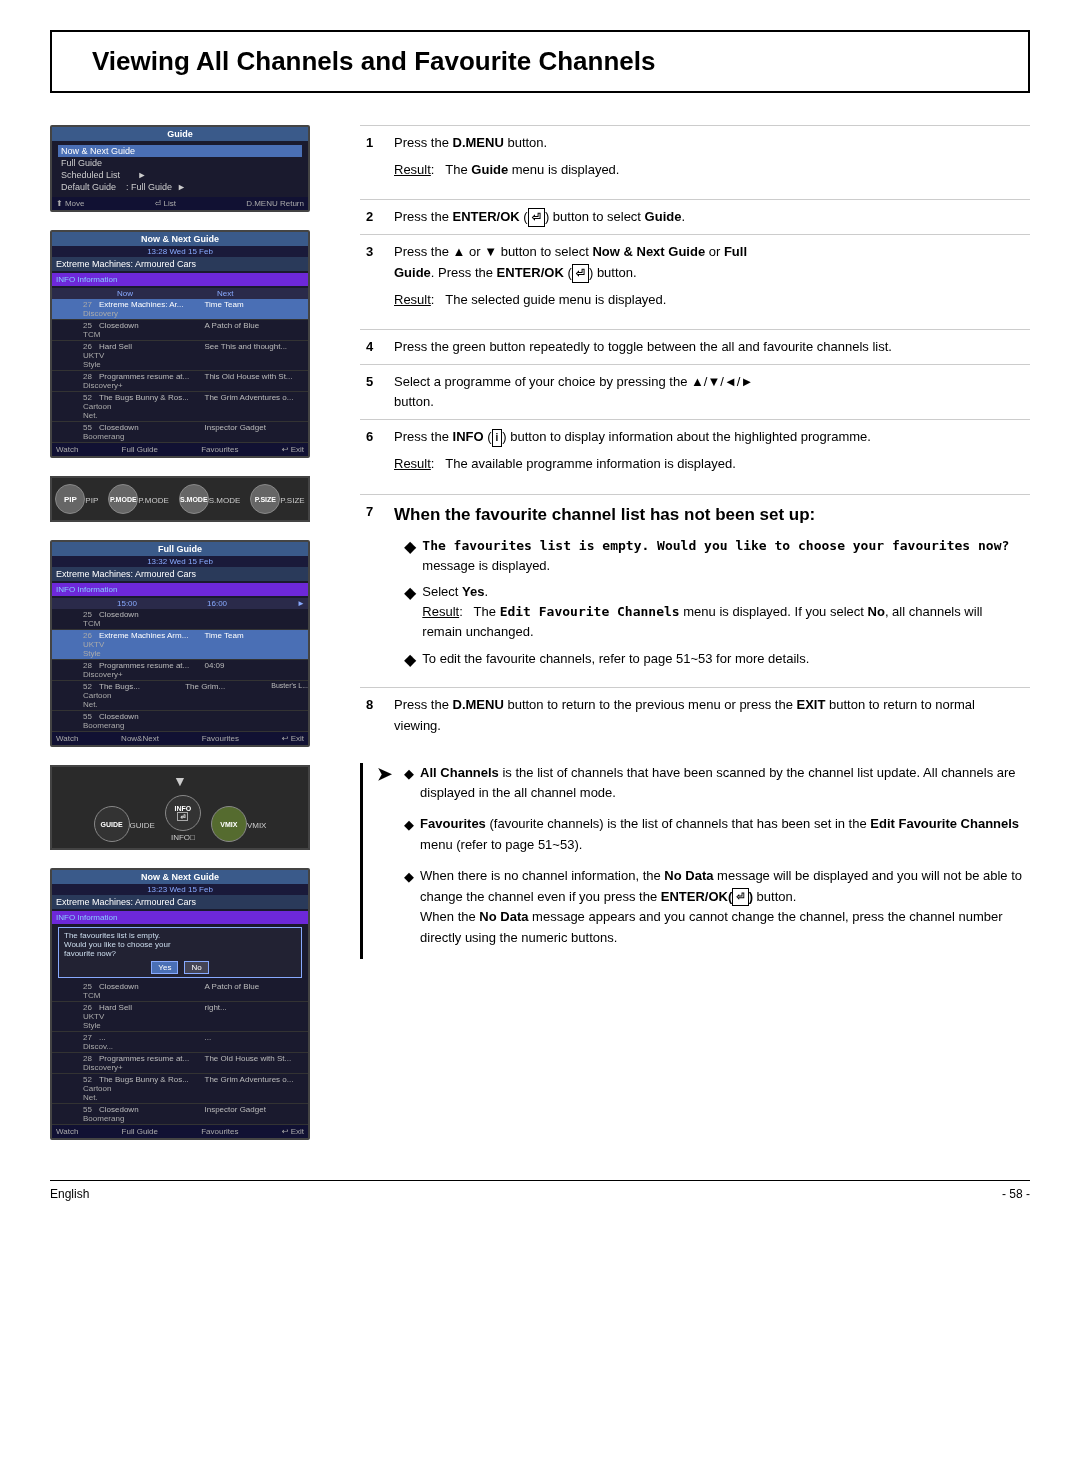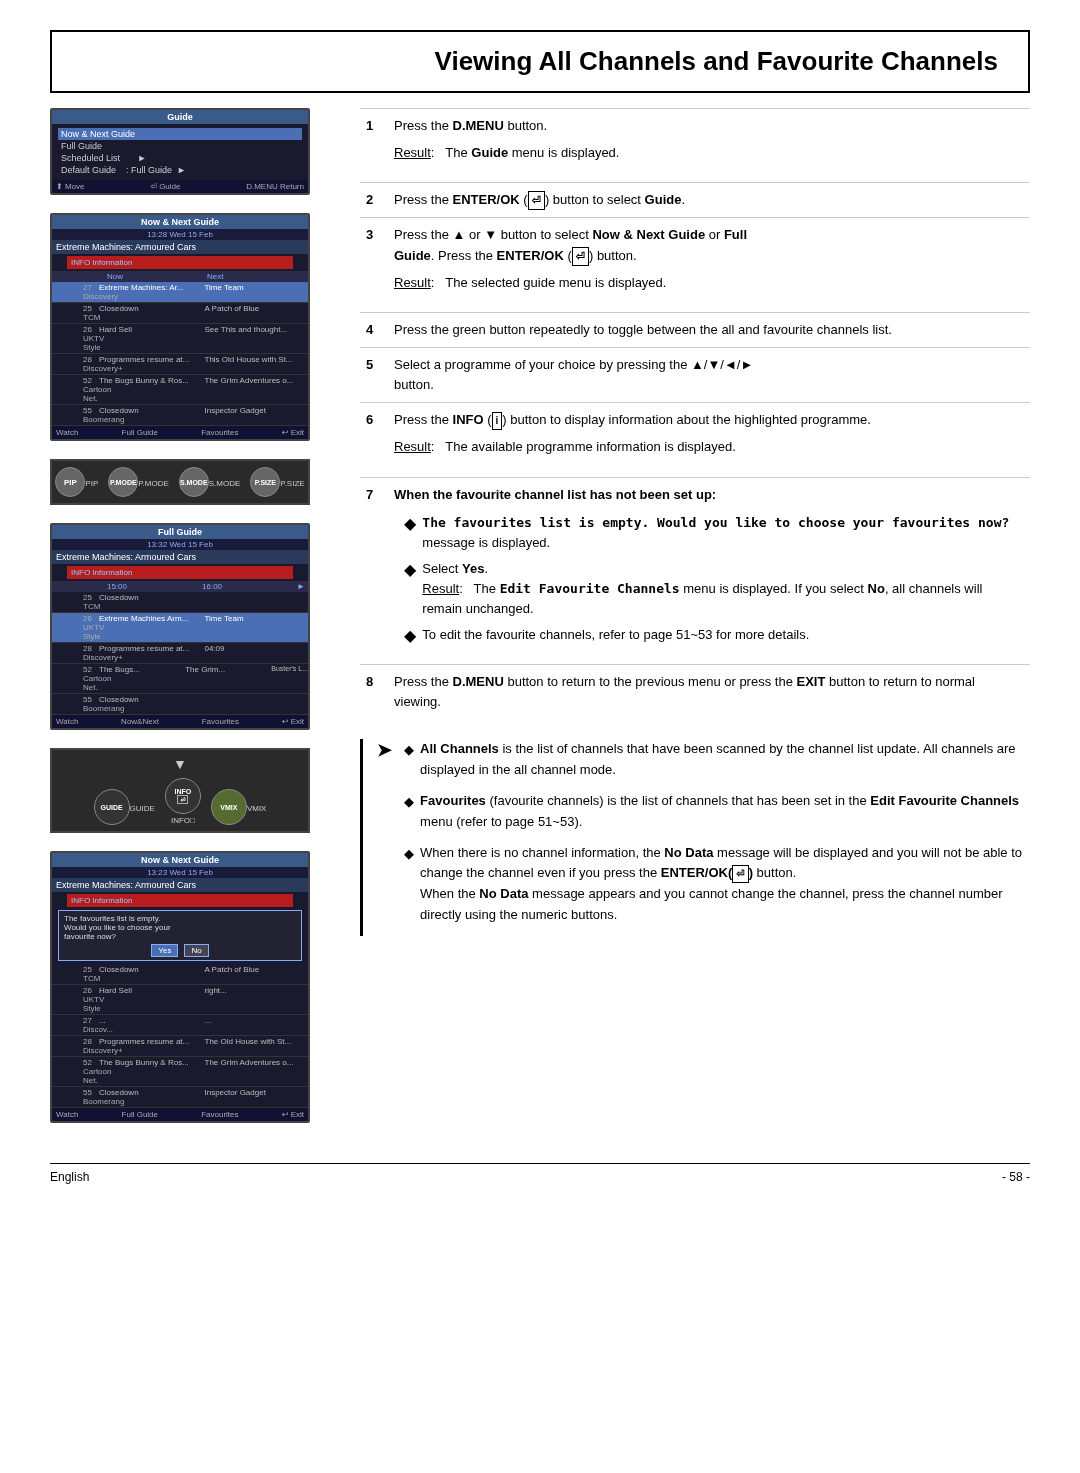--- a/index.html
+++ b/index.html
@@ -6,26 +6,26 @@
     body {
       background: #fff;
       font-family: Arial, sans-serif;
       font-size: 13px;
       color: #000;
       width: 1080px;
       min-height: 1473px;
       padding: 30px 50px;
     }
     .page-title {
-      text-align: right;
+      text-align: left;
       font-size: 26px;
       font-weight: bold;
       border: 2px solid #000;
-      padding: 14px 30px;
-      margin: 0 auto 15px auto;
+      padding: 14px 40px;
+      margin: 0 auto 32px auto;
       display: block;
     }
     .main-layout {
       display: flex;
       gap: 30px;
       margin-top: 10px;
     }
     .left-column {
       width: 280px;
       flex-shrink: 0;
@@ -153,28 +153,28 @@
     }
     .screen-guide-row .next {
       flex: 1;
     }
     .screen-guide-header {
       display: flex;
       background: #2a2a4a;
       color: #88aaff;
       font-size: 8px;
       padding: 1px 3px;
-      gap: 2px;
+      gap: 12px;
     }
     .screen-info-bar {
-      background: #b91c1c;
+      background: #6d28d9;
       color: #88ccff;
       font-size: 8px;
       padding: 2px 4px;
-      margin: 2px 15px;
+      margin: 2px 0;
     }
     .screen-bottom-bar {
       background: #111133;
       color: #aaa;
       display: flex;
       justify-content: space-between;
       font-size: 8px;
       padding: 2px 4px;
     }
     .btn-row-img {
@@ -252,21 +252,21 @@
     .footer {
       margin-top: 40px;
       border-top: 1px solid #000;
       padding-top: 6px;
       display: flex;
       justify-content: space-between;
       font-size: 12px;
     }
     .step-7-header {
       font-weight: bold;
-      font-size: 13px;
+      font-size: 17px;
     }
     .enter-ok-btn {
       display: inline-block;
       border: 1px solid #000;
       padding: 0 3px;
       font-size: 11px;
       font-weight: bold;
       vertical-align: middle;
       background: #fff;
     }
@@ -283,21 +283,21 @@
     <div class="screen-mockup">
       <div class="screen-title-bar">Guide</div>
       <div class="screen-body">
         <div class="screen-menu-item selected">Now &amp; Next Guide</div>
         <div class="screen-menu-item">Full Guide</div>
         <div class="screen-menu-item">Scheduled List &nbsp;&nbsp;&nbsp;&nbsp;&nbsp;&nbsp;►</div>
         <div class="screen-menu-item">Default Guide &nbsp;&nbsp;&nbsp;: Full Guide &nbsp;►</div>
       </div>
       <div class="screen-bottom-bar">
         <span>⬆ Move</span>
-          <span>⏎ Guide</span>
+          <span>⏎ List</span>
           <span>D.MENU Return</span>
       </div>
     </div>
 
     <div class="screen-mockup">
       <div class="screen-title-bar">Now &amp; Next Guide</div>
       <div class="screen-datetime">13:28 Wed 15 Feb</div>
       <div style="background:#2a3a5a;padding:2px 4px;font-size:9px;color:#fff;">Extreme Machines: Armoured Cars</div>
       <div class="screen-info-bar">INFO Information</div>
       <div class="screen-guide-header">

